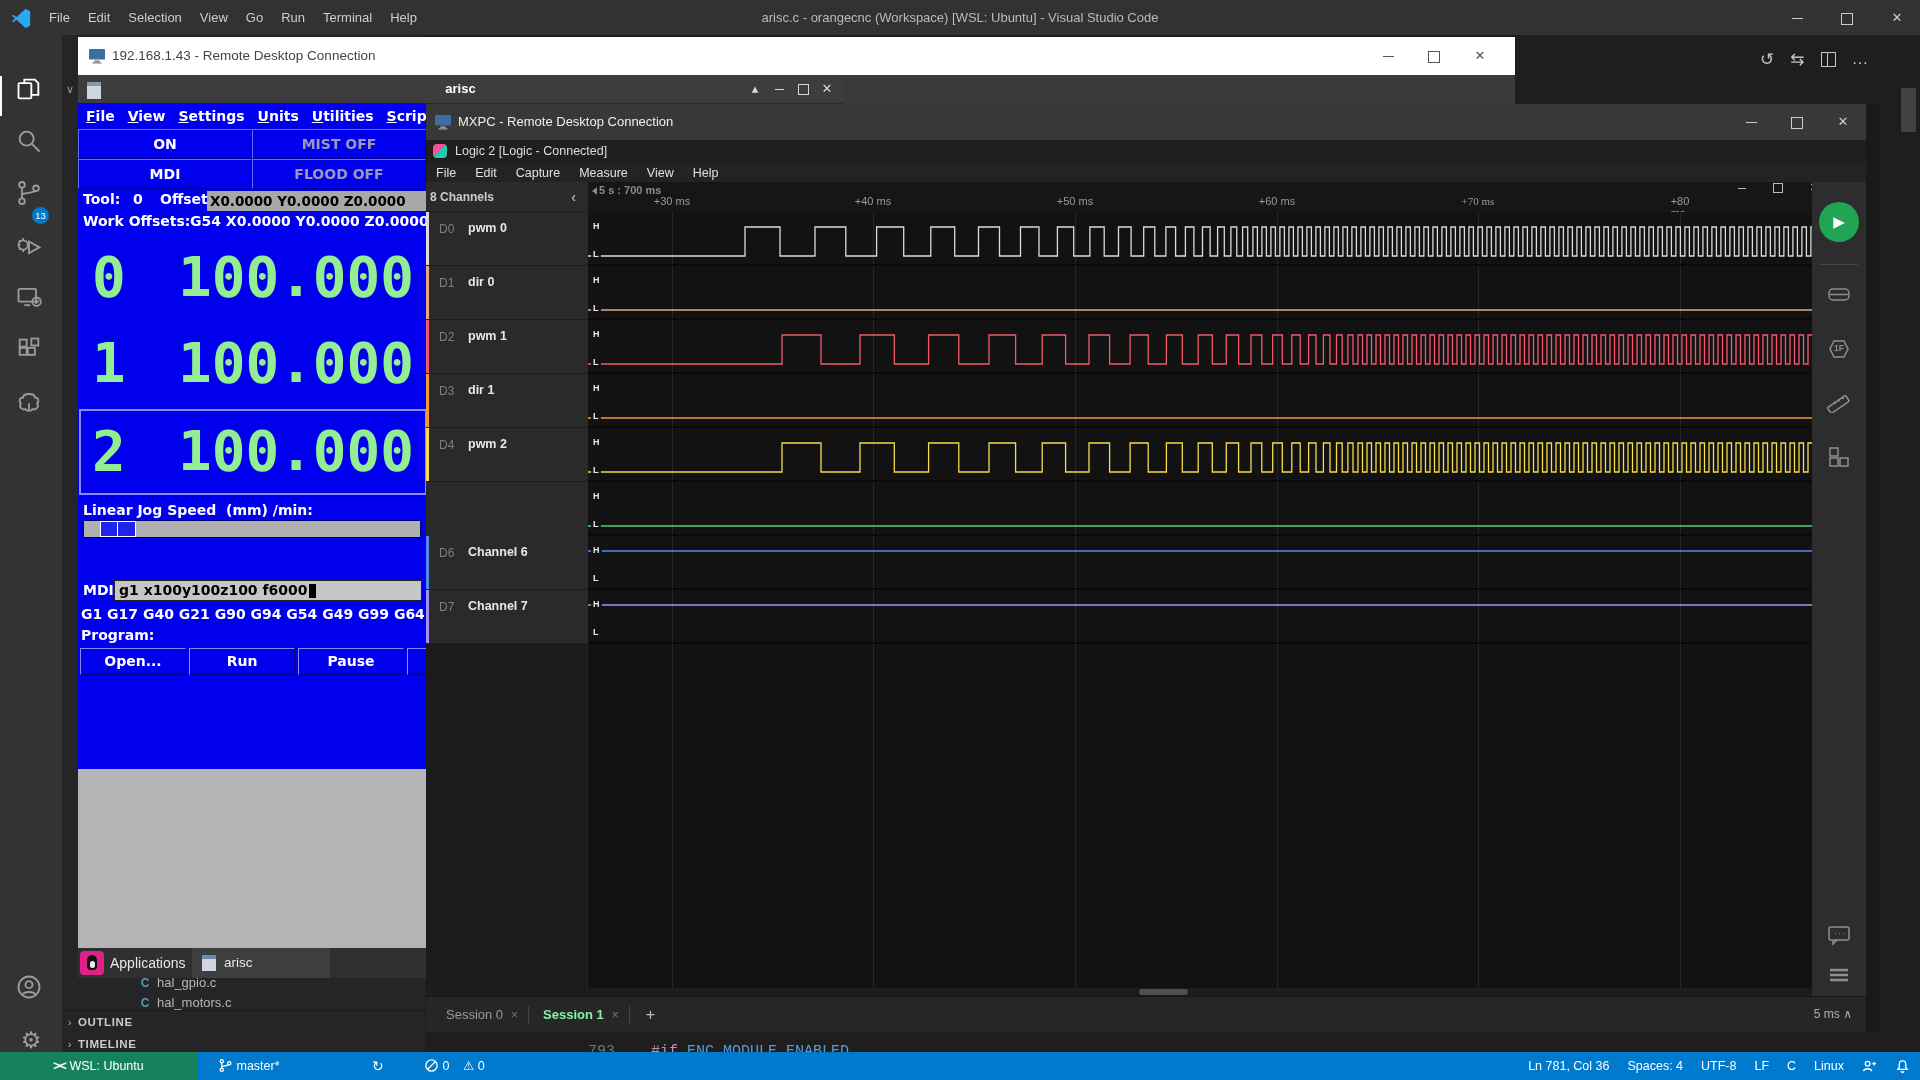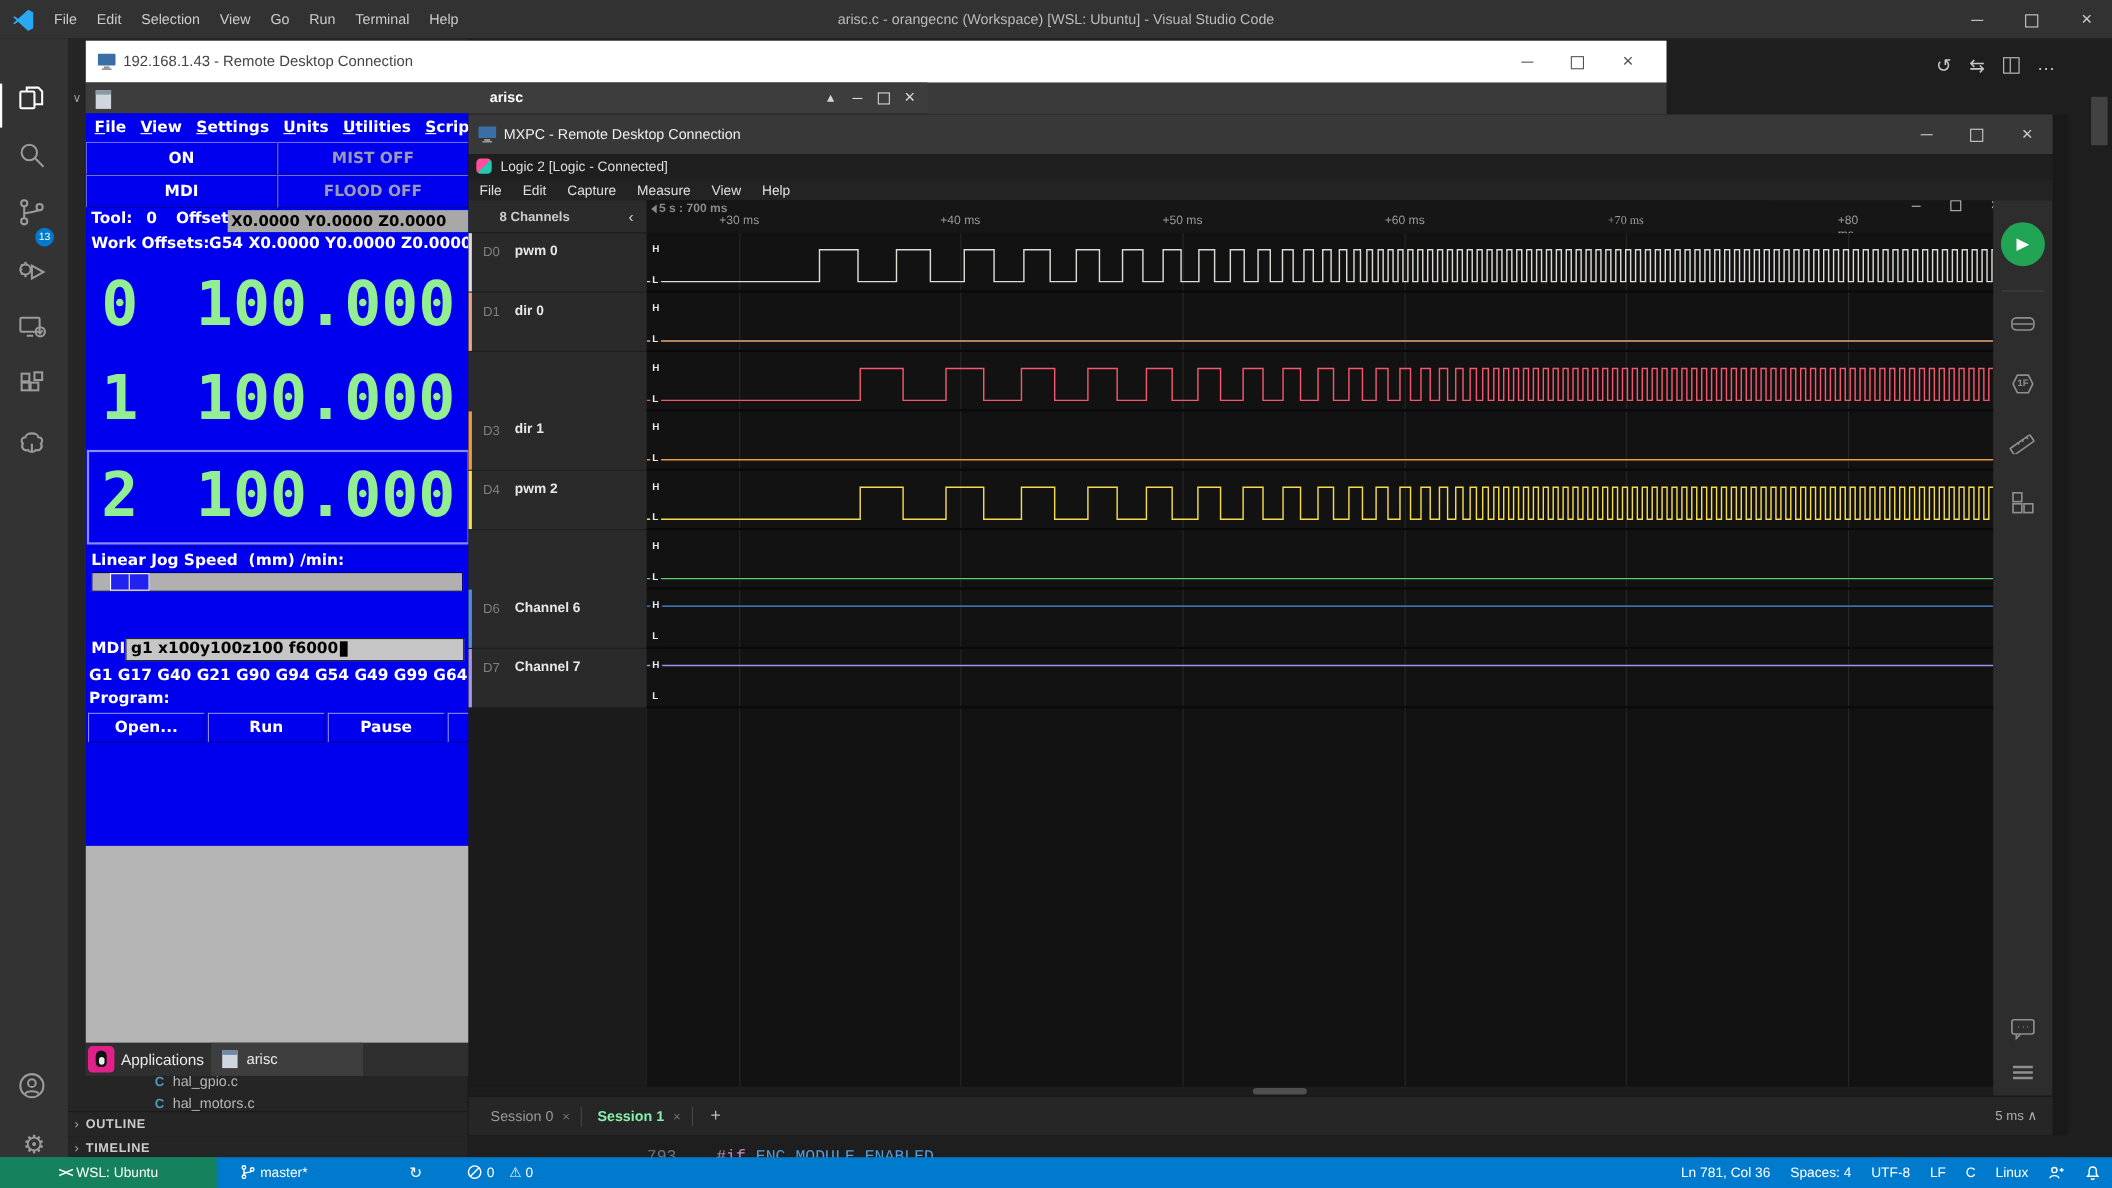--- a/index.html
+++ b/index.html
@@ -373,21 +373,21 @@
     <div id="logic-menubar">
       <span>File</span>
       <span>Edit</span>
       <span>Capture</span>
       <span>Measure</span>
       <span>View</span>
       <span>Help</span>
     </div>
 
     <div id="ch-header">
-      <span style="padding-left:28px">8 Channels</span>
+      <span style="padding-left:4px">8 Channels</span>
       <span id="ch-collapse">‹</span>
     </div>
     <div id="timeline-strip">
       <span id="cursor-chip"><span class="tri-left"></span><span>5 s : 700 ms</span></span>
 
     <span class="tick-lab" style="left: 84px;">+30 ms</span>
         <span class="tick-lab" style="left: 285px;">+40 ms</span>
         <span class="tick-lab" style="left: 487px;">+50 ms</span>
         <span class="tick-lab" style="left: 689px;">+60 ms</span>
         <span class="tick-lab" style="left: 890px; font-family: Liberation Serif, serif;">+70 ms</span>
@@ -397,20 +397,25 @@
     <div id="ch-panel">
       <div class="ch-row" style="top:0">
           <span class="stripe" style="background: rgb(222, 218, 214);"></span>
           <span class="ch-id">D0</span>
           <span class="ch-name">pwm 0</span>
         </div>
       <div class="ch-row" style="top:54px">
           <span class="stripe" style="background: rgb(232, 168, 124);"></span>
           <span class="ch-id">D1</span>
           <span class="ch-name">dir 0</span>
+        </div>
+      <div class="ch-row" style="top:108px">
+          <span class="stripe" style="background: rgb(244, 88, 110);"></span>
+          <span class="ch-id">D2</span>
+          <span class="ch-name">pwm 1</span>
         </div>
       <div class="ch-row" style="top:162px">
           <span class="stripe" style="background: rgb(240, 154, 60);"></span>
           <span class="ch-id">D3</span>
           <span class="ch-name">dir 1</span>
         </div>
       <div class="ch-row" style="top:216px">
           <span class="stripe" style="background: rgb(246, 220, 75);"></span>
           <span class="ch-id">D4</span>
           <span class="ch-name">pwm 2</span>

